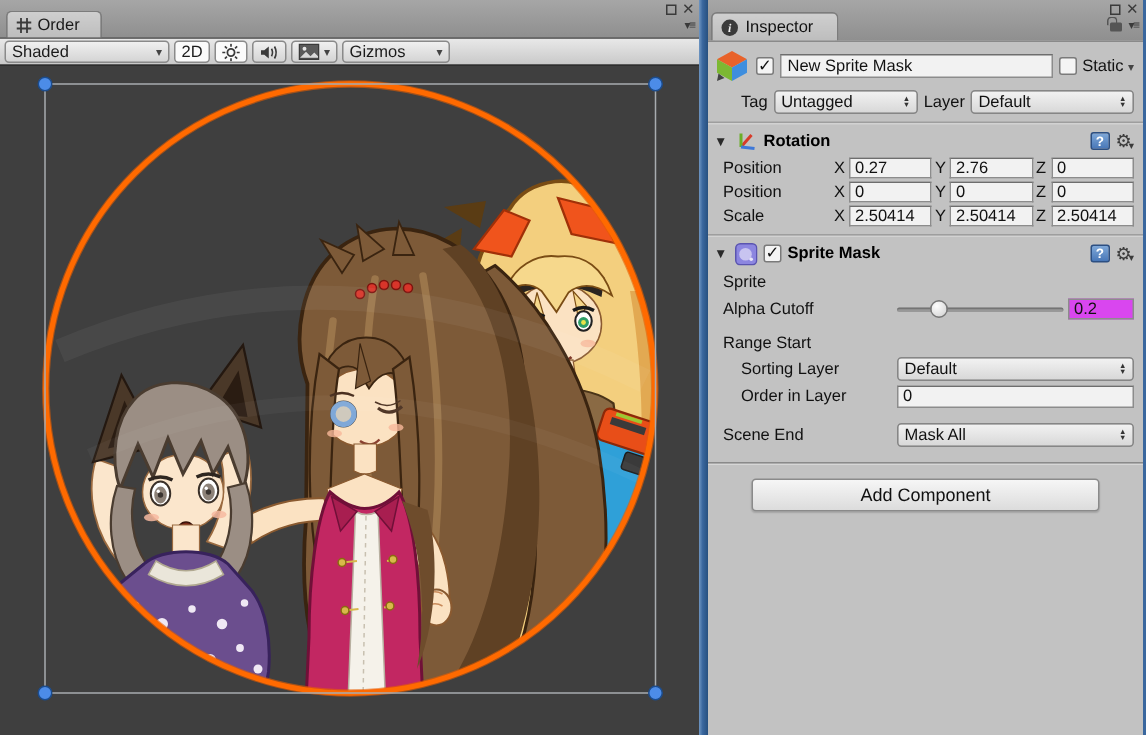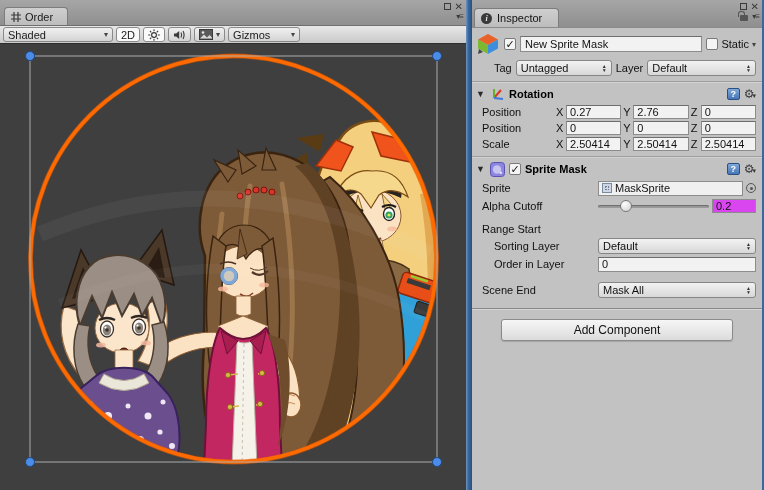--- a/index.html
+++ b/index.html
@@ -503,27 +503,20 @@
       <span class="checkbox">✓</span>
       <span class="comp-title">Sprite Mask</span>
       <div class="hdr-right">
         <span class="help-icon">?</span>
         <span><span class="gear-icon">⚙</span><span class="gear-carat">▾</span></span>
       </div>
     </div>
 
     <div class="prow">
       <span class="plabel">Sprite</span>
-      <div class="rcol">
-        <div class="obj-field">
-          <span class="sprite-thumb"></span>
-          <span>MaskSprite</span>
-        </div>
-        <span class="picker"></span>
-      </div>
     </div>
 
     <div class="prow">
       <span class="plabel">Alpha Cutoff</span>
       <div class="rcol">
         <div class="slider">
           <div class="track"></div>
             <div class="knob"></div>
         </div>
         <div class="val-field">

